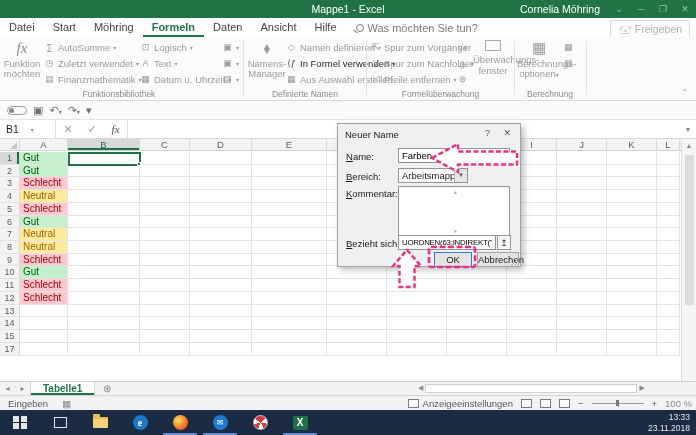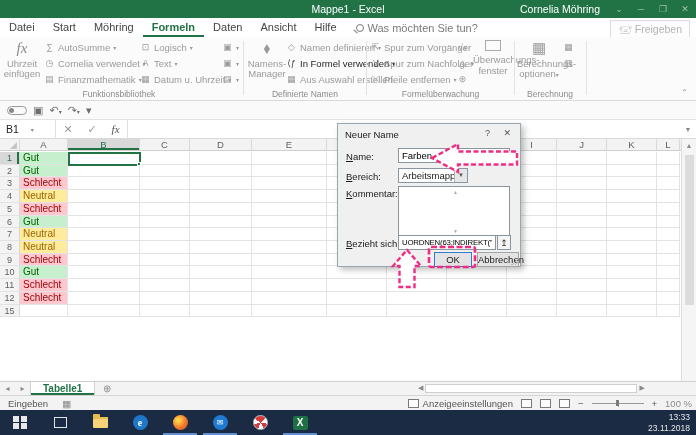--- a/index.html
+++ b/index.html
@@ -155,31 +155,31 @@
     <span>Was möchten Sie tun?</span>
   </span>
   <span id="share-btn">🖅 <span>Freigeben</span></span>
 </div>
 
 <div id="ribbon" class="abs">
 
   <div class="rgroup" style="left:0;width:238px">
     <div class="bigbtn" style="left:1px">
       <span class="bicon fx-big">fx</span>
-      <span>Uhrzeit einfügen</span>
+      <span>Funktion möchten</span>
     </div>
     <div class="btncol" style="left:44px">
       <div class="rbtn">
           <span class="mi icon">∑</span>
           <span>AutoSumme</span>
           <span class="dd">▾</span>
         </div>
       <div class="rbtn">
           <span class="mi icon">◷</span>
-          <span>Cornelia verwendet</span>
+          <span>Zuletzt verwendet</span>
           <span class="dd">▾</span>
         </div>
       <div class="rbtn">
           <span class="mi icon">▤</span>
           <span>Finanzmathematik</span>
           <span class="dd">▾</span>
         </div>
     </div>
     <div class="btncol" style="left:140px">
       <div class="rbtn">
@@ -513,21 +513,66 @@
       <span class="gcell" style="width: 75px;"></span>
       <span class="gcell" style="width: 60px;"></span>
       <span class="gcell" style="width: 60px;"></span>
       <span class="gcell" style="width: 60px;"></span>
       <span class="gcell" style="width: 50px;"></span>
       <span class="gcell" style="width: 50px;"></span>
       <span class="gcell" style="width: 50px;"></span>
       <span class="gcell" style="width: 23px;"></span>
     </div>
     <div class="grow">
+      <span class="rnum">13</span>
+      <span class="gcell" style="width: 48px;"></span>
+      <span class="gcell" style="width: 72px;"></span>
+      <span class="gcell" style="width: 50px;"></span>
+      <span class="gcell" style="width: 62px;"></span>
+      <span class="gcell" style="width: 75px;"></span>
+      <span class="gcell" style="width: 60px;"></span>
+      <span class="gcell" style="width: 60px;"></span>
+      <span class="gcell" style="width: 60px;"></span>
+      <span class="gcell" style="width: 50px;"></span>
+      <span class="gcell" style="width: 50px;"></span>
+      <span class="gcell" style="width: 50px;"></span>
+      <span class="gcell" style="width: 23px;"></span>
+    </div>
+    <div class="grow">
+      <span class="rnum">14</span>
+      <span class="gcell" style="width: 48px;"></span>
+      <span class="gcell" style="width: 72px;"></span>
+      <span class="gcell" style="width: 50px;"></span>
+      <span class="gcell" style="width: 62px;"></span>
+      <span class="gcell" style="width: 75px;"></span>
+      <span class="gcell" style="width: 60px;"></span>
+      <span class="gcell" style="width: 60px;"></span>
+      <span class="gcell" style="width: 60px;"></span>
+      <span class="gcell" style="width: 50px;"></span>
+      <span class="gcell" style="width: 50px;"></span>
+      <span class="gcell" style="width: 50px;"></span>
+      <span class="gcell" style="width: 23px;"></span>
+    </div>
+    <div class="grow">
       <span class="rnum">15</span>
+      <span class="gcell" style="width: 48px;"></span>
+      <span class="gcell" style="width: 72px;"></span>
+      <span class="gcell" style="width: 50px;"></span>
+      <span class="gcell" style="width: 62px;"></span>
+      <span class="gcell" style="width: 75px;"></span>
+      <span class="gcell" style="width: 60px;"></span>
+      <span class="gcell" style="width: 60px;"></span>
+      <span class="gcell" style="width: 60px;"></span>
+      <span class="gcell" style="width: 50px;"></span>
+      <span class="gcell" style="width: 50px;"></span>
+      <span class="gcell" style="width: 50px;"></span>
+      <span class="gcell" style="width: 23px;"></span>
+    </div>
+    <div class="grow">
+      <span class="rnum">17</span>
       <span class="gcell" style="width: 48px;"></span>
       <span class="gcell" style="width: 72px;"></span>
       <span class="gcell" style="width: 50px;"></span>
       <span class="gcell" style="width: 62px;"></span>
       <span class="gcell" style="width: 75px;"></span>
       <span class="gcell" style="width: 60px;"></span>
       <span class="gcell" style="width: 60px;"></span>
       <span class="gcell" style="width: 60px;"></span>
       <span class="gcell" style="width: 50px;"></span>
       <span class="gcell" style="width: 50px;"></span>

